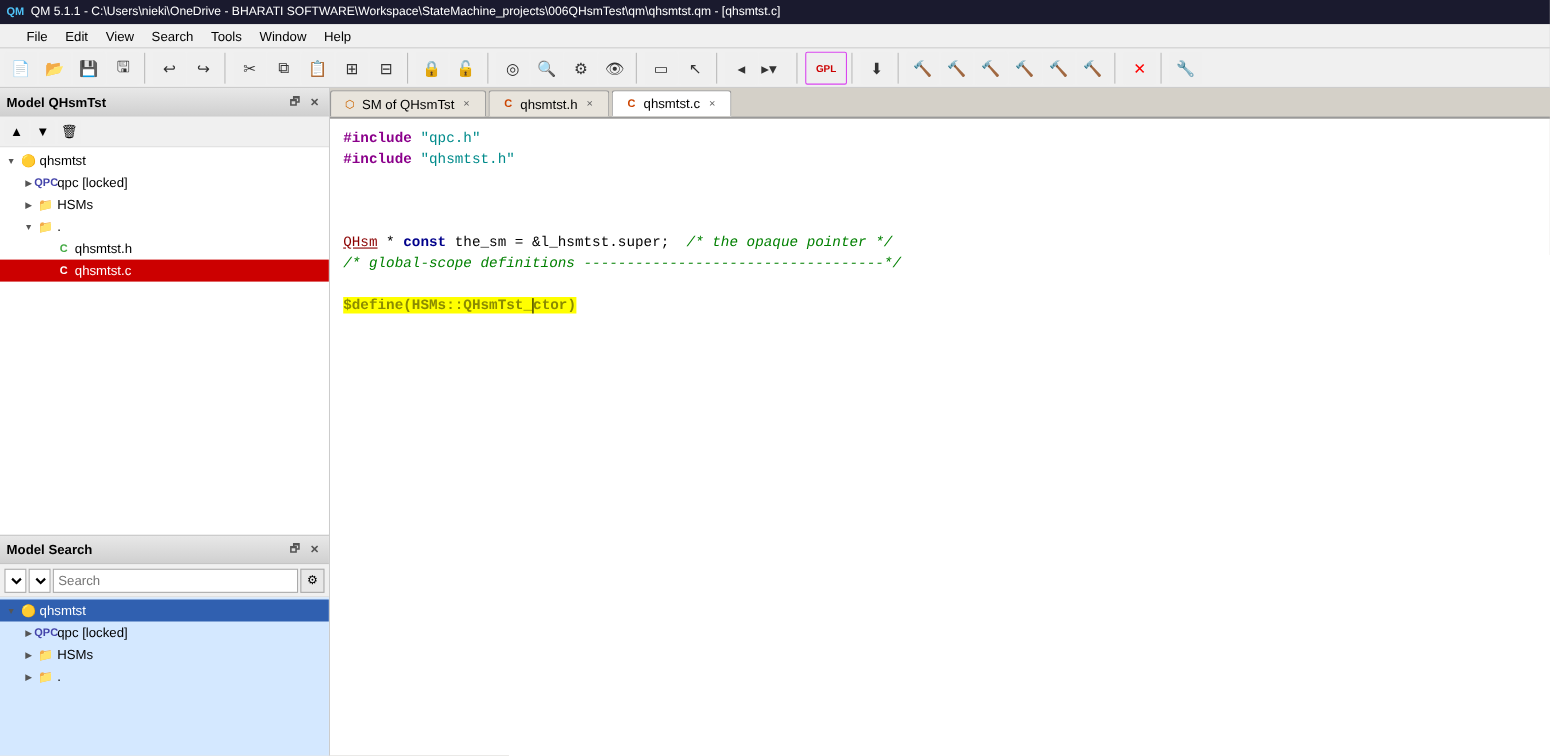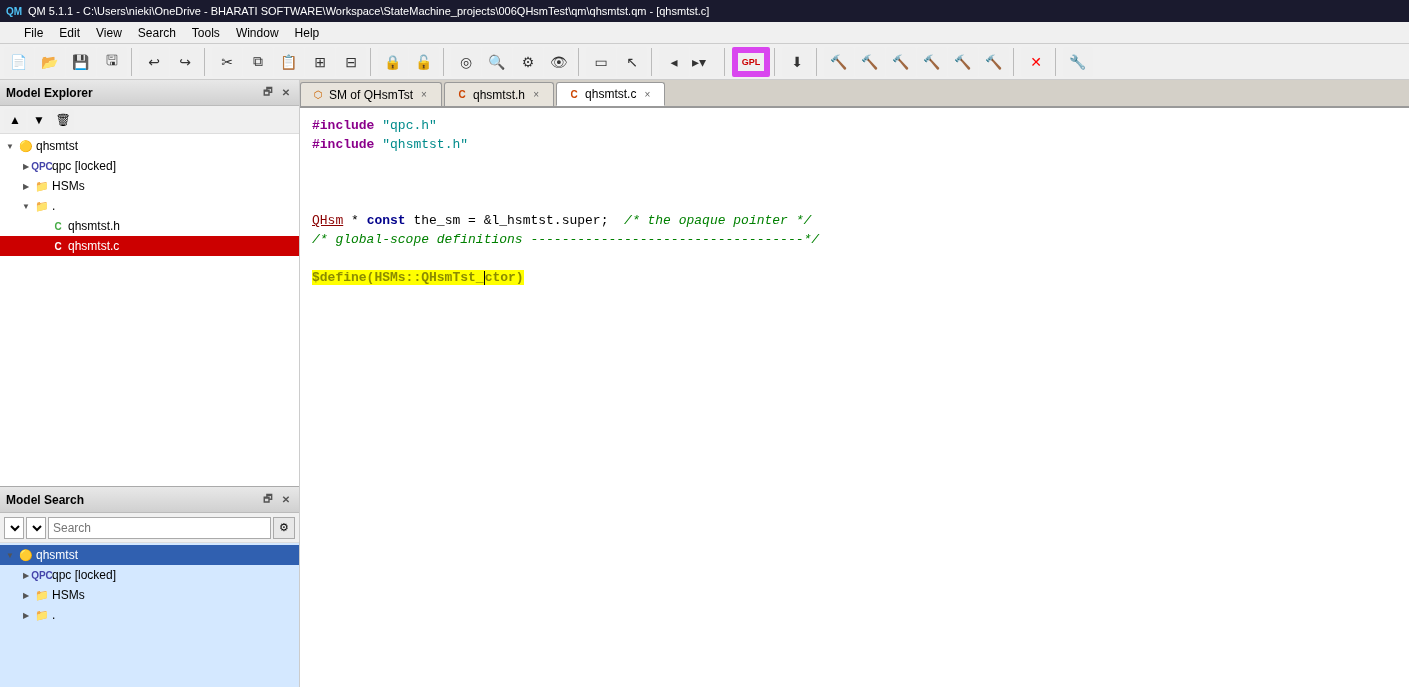--- a/index.html
+++ b/index.html
@@ -387,21 +387,21 @@
   <button class="toolbar-btn">🔍</button>
   <button class="toolbar-btn">⚙</button>
   <button class="toolbar-btn">👁</button>
   <div class="toolbar-separator"></div>
   <button class="toolbar-btn">▭</button>
   <button class="toolbar-btn">↖</button>
   <div class="toolbar-separator"></div>
   <button class="toolbar-btn">◂</button>
   <button class="toolbar-btn" style="padding-right:12px;">▸▾</button>
   <div class="toolbar-separator"></div>
-  <button class="toolbar-btn" style="width:38px;font-size:9px;font-weight:bold;color:#cc0000;border:6px solid #d946ef;">GPL</button>
+  <button class="toolbar-btn" style="width:38px;font-size:9px;font-weight:bold;color:#cc0000;border:1px solid #d946ef;">GPL</button>
   <div class="toolbar-separator"></div>
   <button class="toolbar-btn">⬇</button>
   <div class="toolbar-separator"></div>
   <button class="toolbar-btn">🔨</button>
   <button class="toolbar-btn">🔨</button>
   <button class="toolbar-btn">🔨</button>
   <button class="toolbar-btn">🔨</button>
   <button class="toolbar-btn">🔨</button>
   <button class="toolbar-btn">🔨</button>
   <div class="toolbar-separator"></div>
@@ -409,21 +409,21 @@
   <div class="toolbar-separator"></div>
   <button class="toolbar-btn">🔧</button>
 </div>
 
 <div id="main-layout">
 
   <div id="left-panel">
 
     <div id="model-explorer">
       <div class="panel-header">
-        <span class="panel-header-title">Model Explorer</span>
+        <span class="panel-header-title">Model QHsmTst</span>
         <div class="panel-header-controls">
           <span class="panel-ctrl-btn">🗗</span>
           <span class="panel-ctrl-btn">✕</span>
         </div>
       </div>
 
       <div class="explorer-toolbar">
         <button class="explorer-toolbar-btn">▲</button>
         <button class="explorer-toolbar-btn">▼</button>
         <button class="explorer-toolbar-btn">🗑</button>

